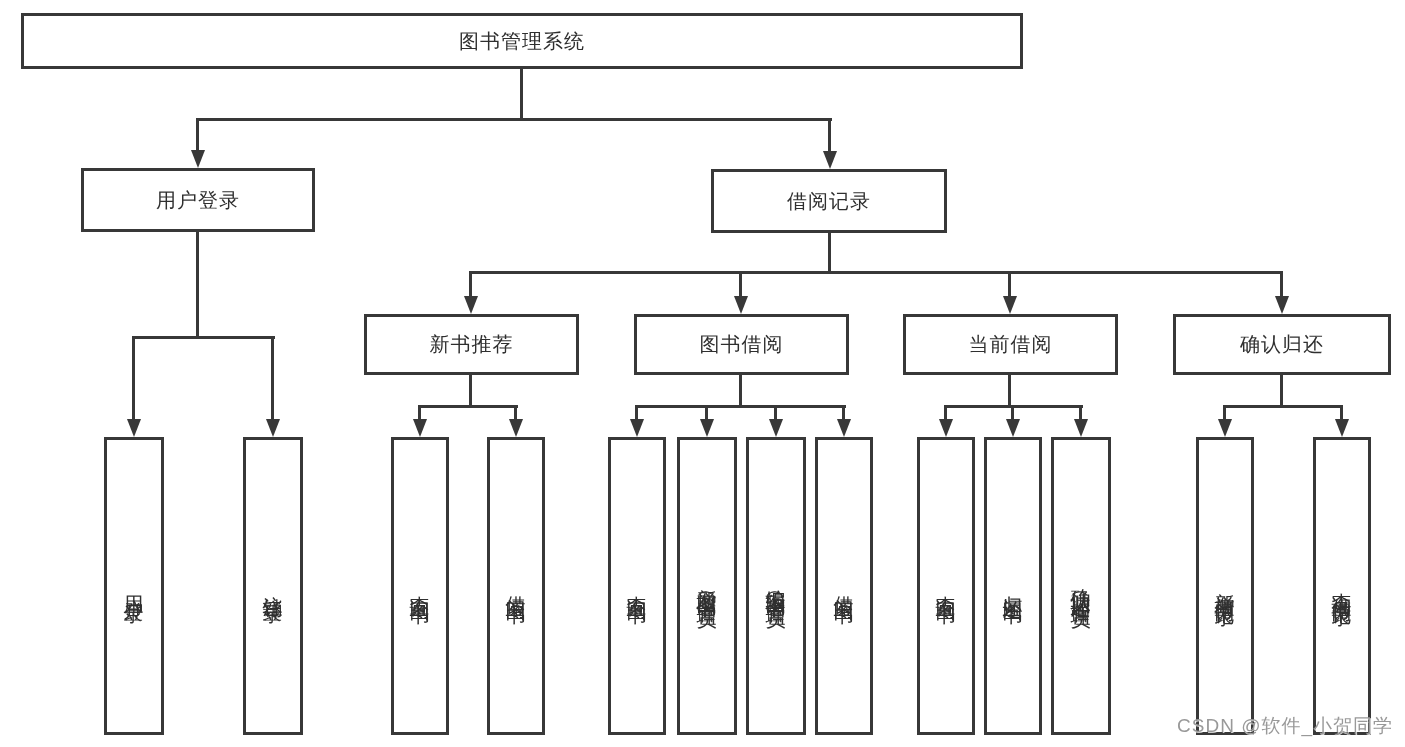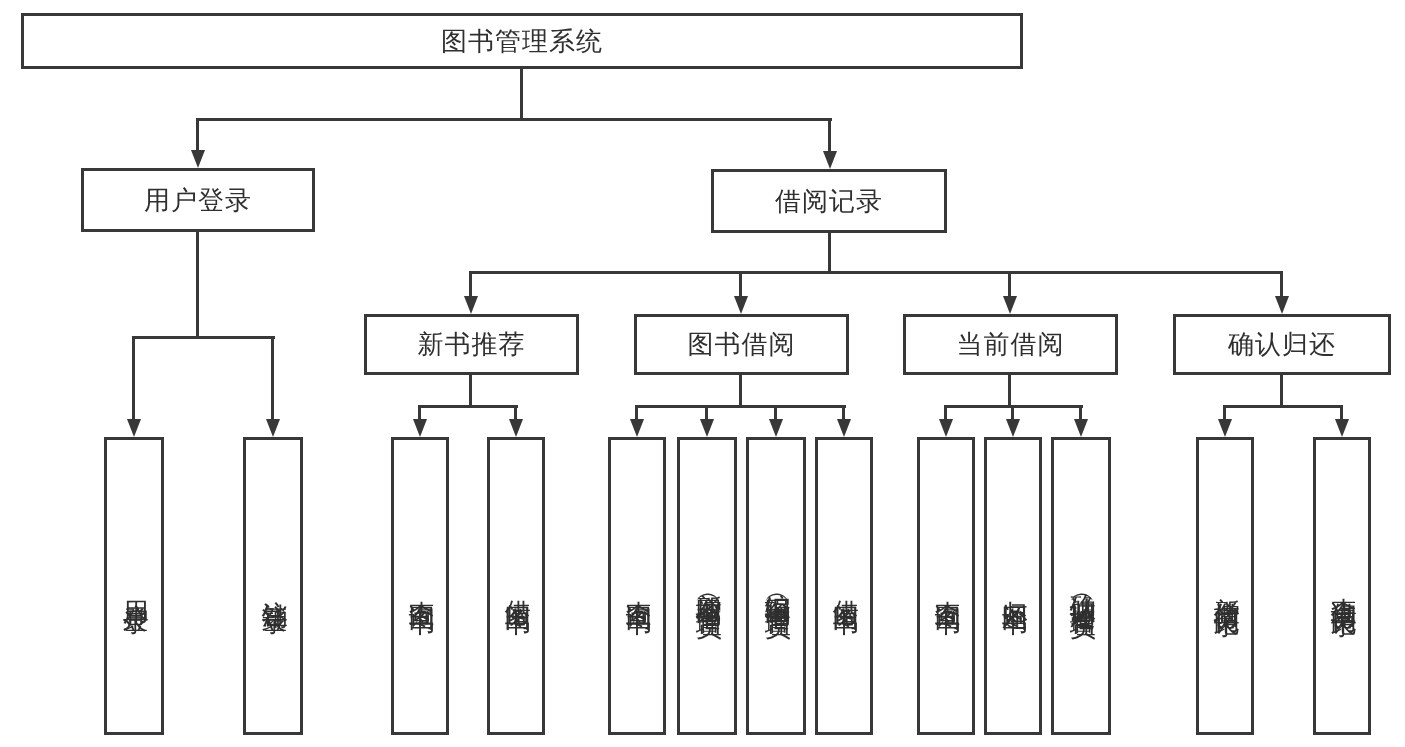--- a/index.html
+++ b/index.html
@@ -16,24 +16,23 @@
     background:var(--bg);
     overflow:hidden;
   }
   .box{
     position:absolute;
     box-sizing:border-box;
     border:3px solid var(--line);
     background:#fff;
     display:flex;align-items:center;justify-content:center;
     color:var(--text);
-    font-size:26px;
+    font-size:20px;
     letter-spacing:1px;
     text-align:left;
-    font-family:Liberation Mono, monospace;
   }
   .vbox{
     writing-mode:vertical-rl;
     text-orientation:mixed;
     letter-spacing:3px;
     line-height:1.1;
     padding:6px 0;
   }
   .ln{
     position:absolute;
@@ -186,14 +185,15 @@
   <div class="ah" style="left:1006px;top:419px;"></div>
   <div class="ah" style="left:1074px;top:419px;"></div>
 
   <div class="ln" style="left:1280px;top:375px;width:3px;height:32px;"></div>
   <div class="ln" style="left:1223px;top:405px;width:120px;height:3px;"></div>
   <div class="ln" style="left:1223px;top:405px;width:3px;height:18px;"></div>
   <div class="ln" style="left:1340px;top:405px;width:3px;height:18px;"></div>
   <div class="ah" style="left:1218px;top:419px;"></div>
   <div class="ah" style="left:1335px;top:419px;"></div>
 
+  <div class="watermark">CSDN @软件_小贺同学</div>
 
 </div>
 
 </body></html>

